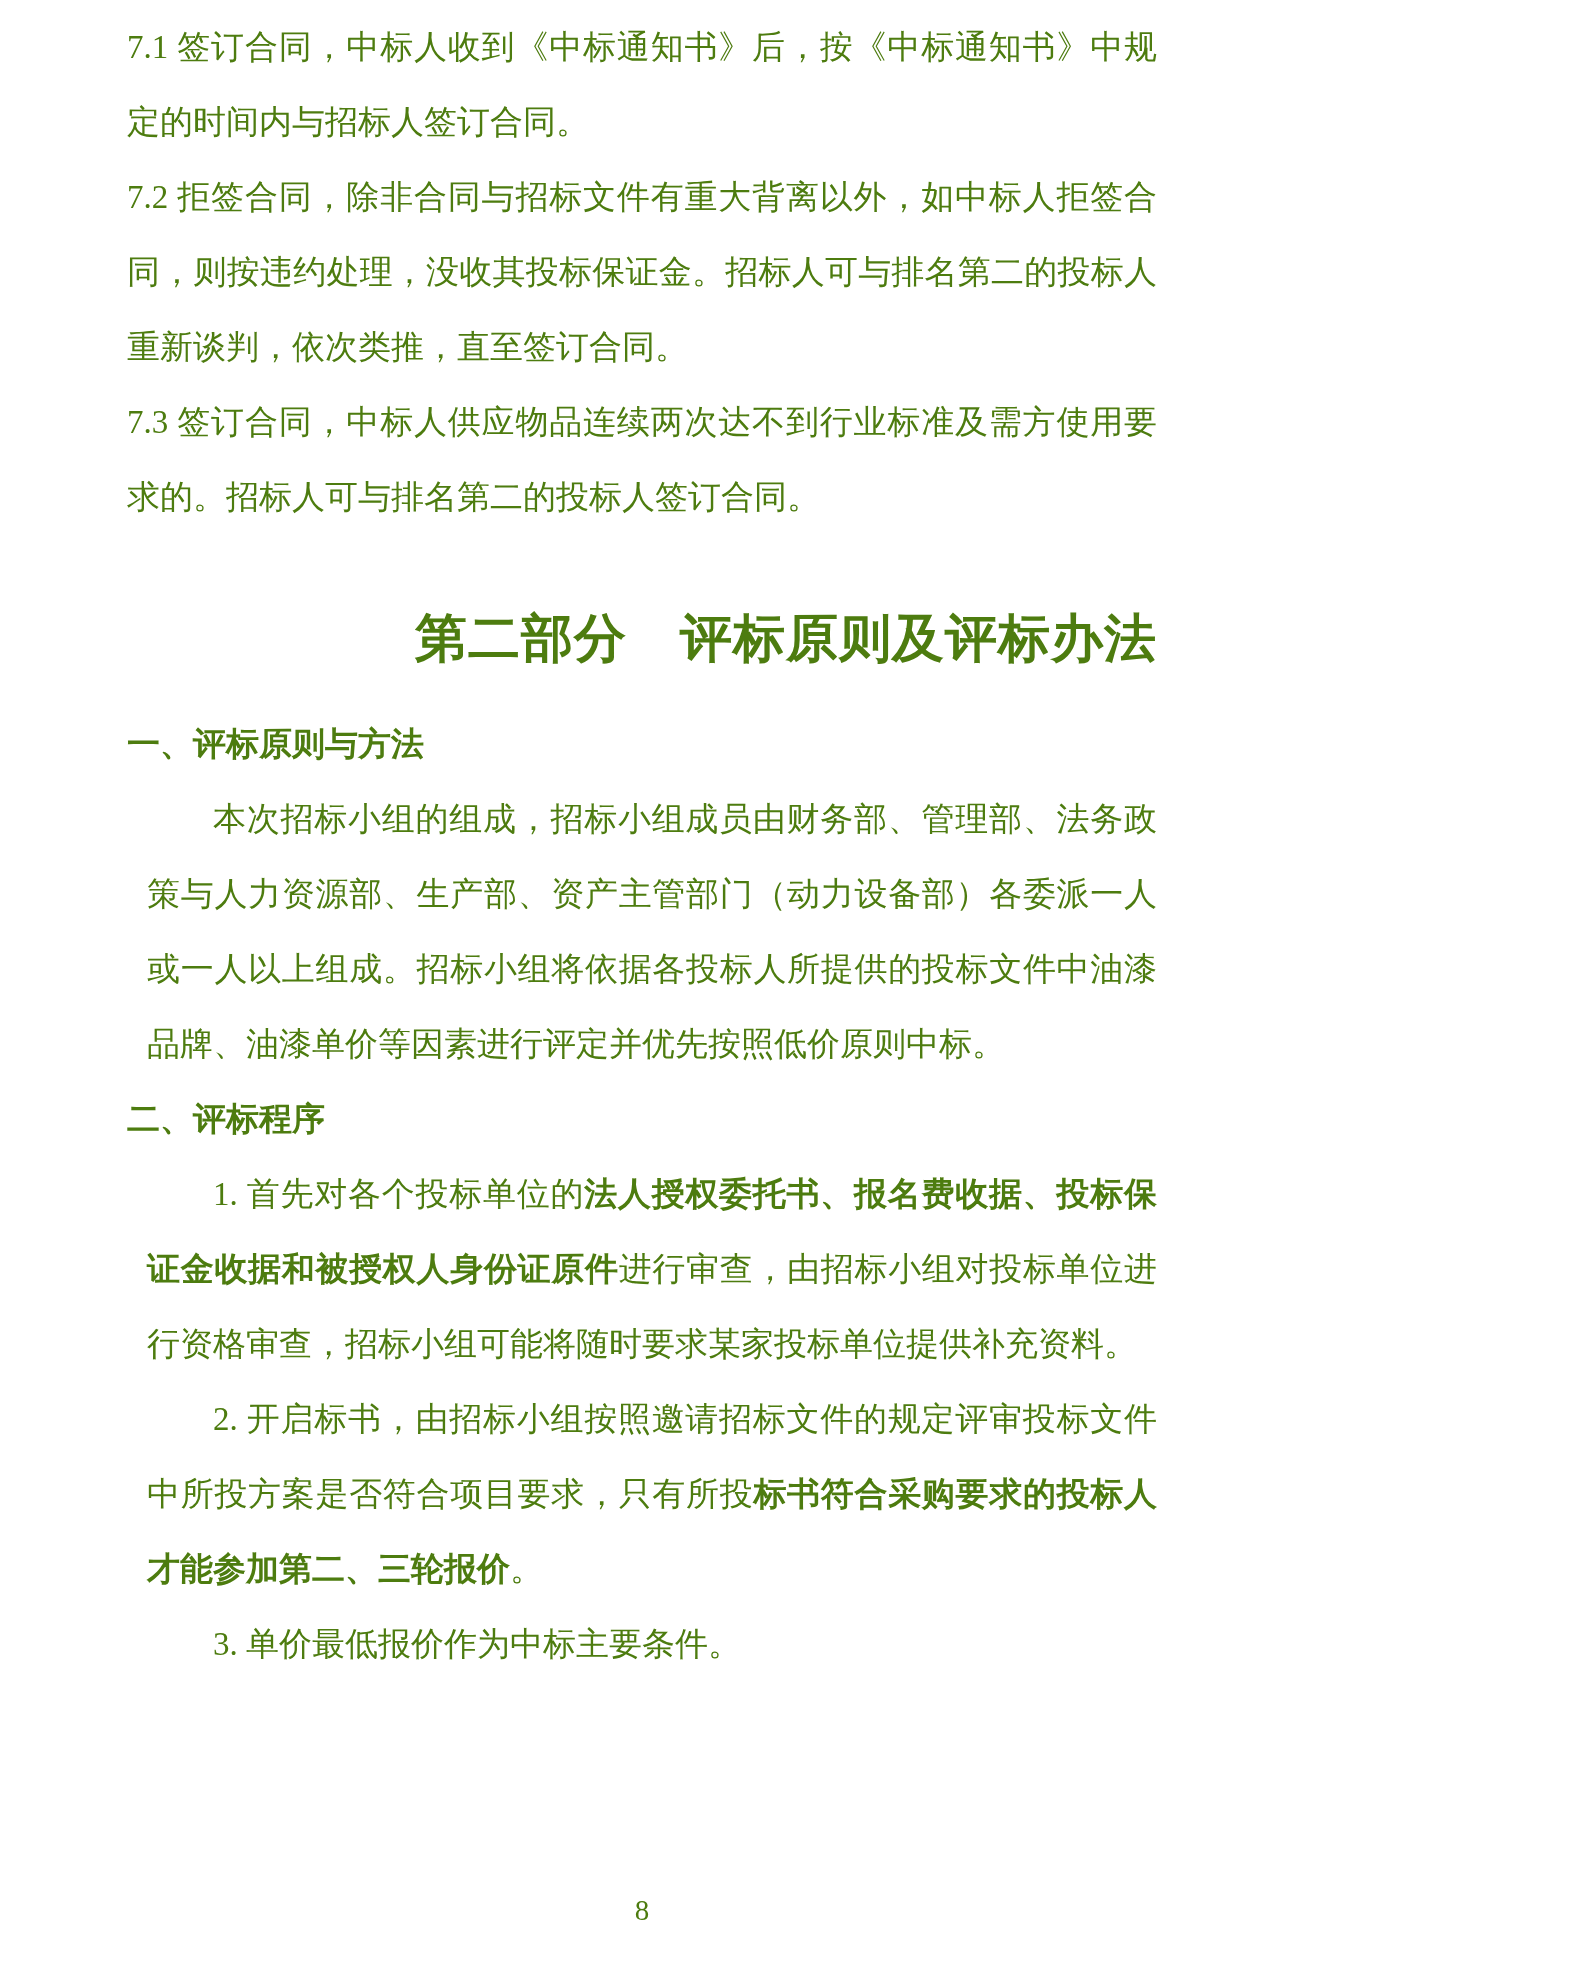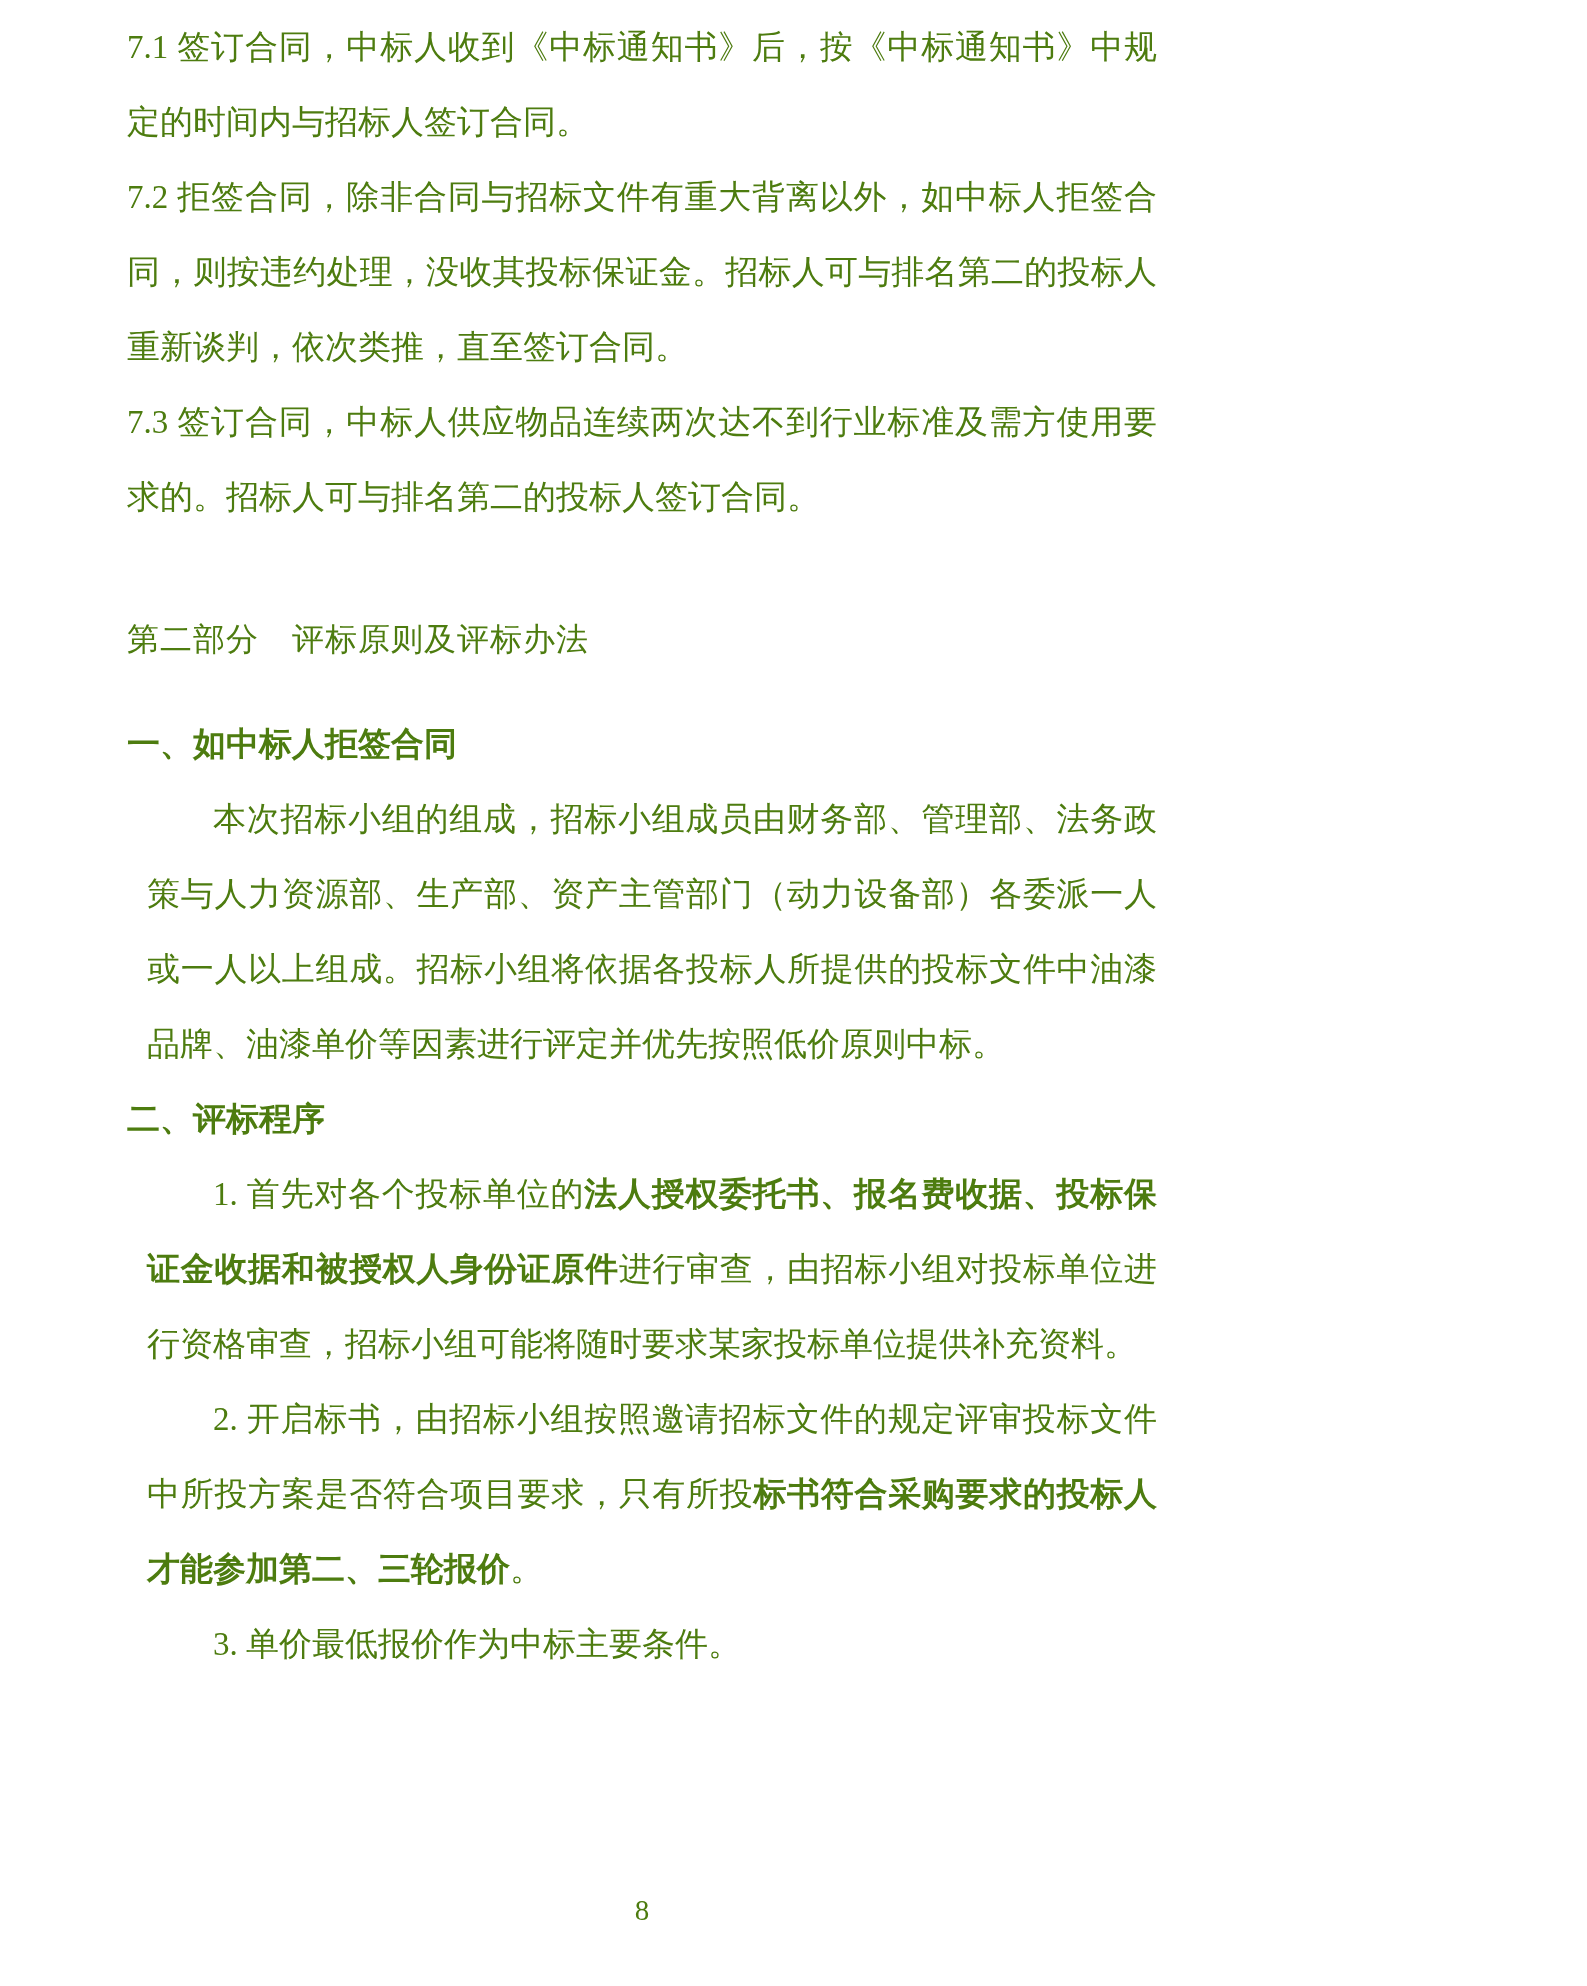--- a/index.html
+++ b/index.html
@@ -29,24 +29,24 @@
     margin: 0;
     padding: 0;
   }
   .indent {
     text-indent: 66px;
     margin-left: 20px;
   }
   .part-title {
     margin: 56px 0 0 0;
     padding: 0;
-    font-size: 32px;
+    font-size: 52px;
     line-height: 96px;
-    font-weight: normal;
-    text-align: left;
+    font-weight: bold;
+    text-align: right;
     text-indent: 0;
     letter-spacing: 1px;
   }
   .sec-heading {
     margin: 0;
     padding: 0;
     font-size: 33px;
     line-height: 75px;
     font-weight: bold;
     text-align: left;
@@ -74,21 +74,21 @@
   <div class="content">
 
     <p class="para">7.1 签订合同，中标人收到《中标通知书》后，按《中标通知书》中规定的时间内与招标人签订合同。</p>
 
     <p class="para">7.2 拒签合同，除非合同与招标文件有重大背离以外，如中标人拒签合同，则按违约处理，没收其投标保证金。招标人可与排名第二的投标人重新谈判，依次类推，直至签订合同。</p>
 
     <p class="para">7.3 签订合同，中标人供应物品连续两次达不到行业标准及需方使用要求的。招标人可与排名第二的投标人签订合同。</p>
 
     <h1 class="part-title">第二部分　评标原则及评标办法</h1>
 
-    <h2 class="sec-heading mt20">一、如中标人拒签合同</h2>
+    <h2 class="sec-heading mt20">一、评标原则与方法</h2>
 
     <p class="para indent">本次招标小组的组成，招标小组成员由财务部、管理部、法务政策与人力资源部、生产部、资产主管部门（动力设备部）各委派一人或一人以上组成。招标小组将依据各投标人所提供的投标文件中油漆品牌、油漆单价等因素进行评定并优先按照低价原则中标。</p>
 
     <h2 class="sec-heading">二、评标程序</h2>
 
     <p class="para indent"><span>1. 首先对各个投标单位的</span><span class="b">法人授权委托书、报名费收据、投标保证金收据和被授权人身份证原件</span><span>进行审查，由招标小组对投标单位进行资格审查，招标小组可能将随时要求某家投标单位提供补充资料。</span></p>
 
     <p class="para indent"><span>2. 开启标书，由招标小组按照邀请招标文件的规定评审投标文件中所投方案是否符合项目要求，只有所投</span><span class="b">标书符合采购要求的投标人才能参加第二、三轮报价</span><span>。</span></p>
 
     <p class="para indent">3. 单价最低报价作为中标主要条件。</p>

